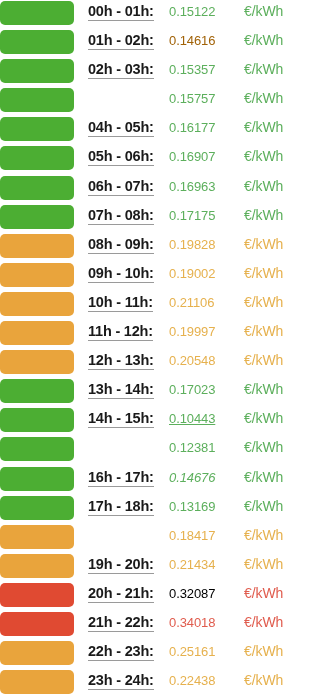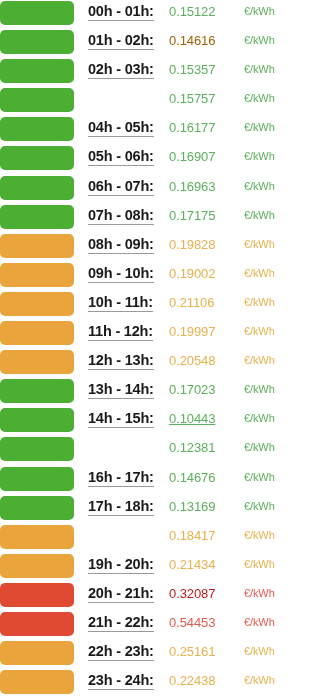--- a/index.html
+++ b/index.html
@@ -72,21 +72,21 @@
     font-size: 13px;
     line-height: 15px;
     letter-spacing: -0.1px;
     white-space: nowrap;
   }
 
   .unit {
     position: absolute;
     left: 156px;
     top: 4px;
-    font-size: 11px;
+    font-size: 14px;
     line-height: 15px;
     letter-spacing: -0.1px;
     white-space: nowrap;
   }
 </style>
 </head>
 <body>
 
 <div id="price-list">
     <div class="price-row">
@@ -212,21 +212,21 @@
       <div class="bar" style="background: rgb(76, 174, 51);"></div>
       <div class="row-text">
         <span class="value" style="color: rgb(92, 175, 92);">0.12381</span>
         <span class="unit" style="color: rgb(92, 175, 92);">€/kWh</span>
       </div>
     </div>
     <div class="price-row">
       <div class="bar" style="background: rgb(76, 174, 51);"></div>
       <div class="row-text">
         <span class="range-label">16h - 17h:</span>
-        <span class="value" style="color: rgb(92, 175, 92);">0.14676</span>
+        <span class="value" style="color: rgb(92, 175, 92); font-style: italic;">0.14676</span>
         <span class="unit" style="color: rgb(92, 175, 92);">€/kWh</span>
       </div>
     </div>
     <div class="price-row">
       <div class="bar" style="background: rgb(76, 174, 51);"></div>
       <div class="row-text">
         <span class="range-label">17h - 18h:</span>
         <span class="value" style="color: rgb(92, 175, 92);">0.13169</span>
         <span class="unit" style="color: rgb(92, 175, 92);">€/kWh</span>
       </div>
@@ -243,29 +243,29 @@
       <div class="row-text">
         <span class="range-label">19h - 20h:</span>
         <span class="value" style="color: rgb(230, 177, 78);">0.21434</span>
         <span class="unit" style="color: rgb(230, 177, 78);">€/kWh</span>
       </div>
     </div>
     <div class="price-row">
       <div class="bar" style="background: rgb(224, 74, 50);"></div>
       <div class="row-text">
         <span class="range-label">20h - 21h:</span>
-        <span class="value" style="color: #b91c1c;">0.32087</span>
+        <span class="value" style="color: #000000;">0.32087</span>
         <span class="unit" style="color: rgb(224, 92, 78);">€/kWh</span>
       </div>
     </div>
     <div class="price-row">
       <div class="bar" style="background: rgb(224, 74, 50);"></div>
       <div class="row-text">
         <span class="range-label">21h - 22h:</span>
-        <span class="value" style="color: rgb(224, 92, 78);">0.54453</span>
+        <span class="value" style="color: rgb(224, 92, 78);">0.34018</span>
         <span class="unit" style="color: rgb(224, 92, 78);">€/kWh</span>
       </div>
     </div>
     <div class="price-row">
       <div class="bar" style="background: rgb(233, 164, 60);"></div>
       <div class="row-text">
         <span class="range-label">22h - 23h:</span>
         <span class="value" style="color: rgb(230, 177, 78);">0.25161</span>
         <span class="unit" style="color: rgb(230, 177, 78);">€/kWh</span>
       </div>

